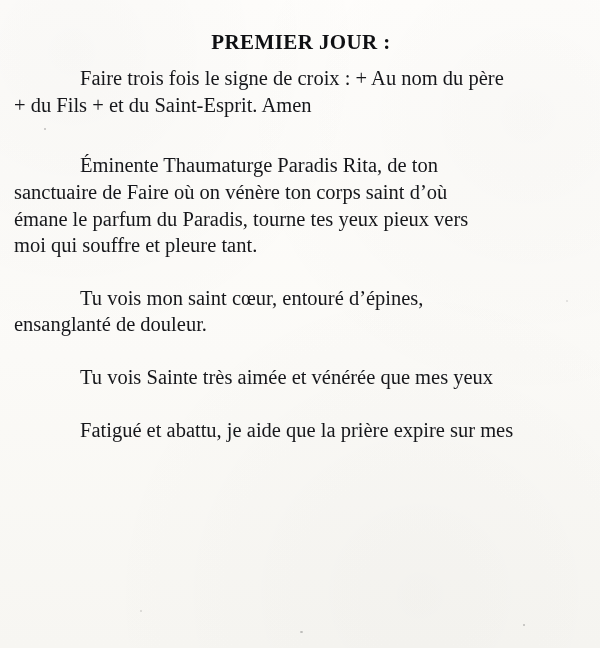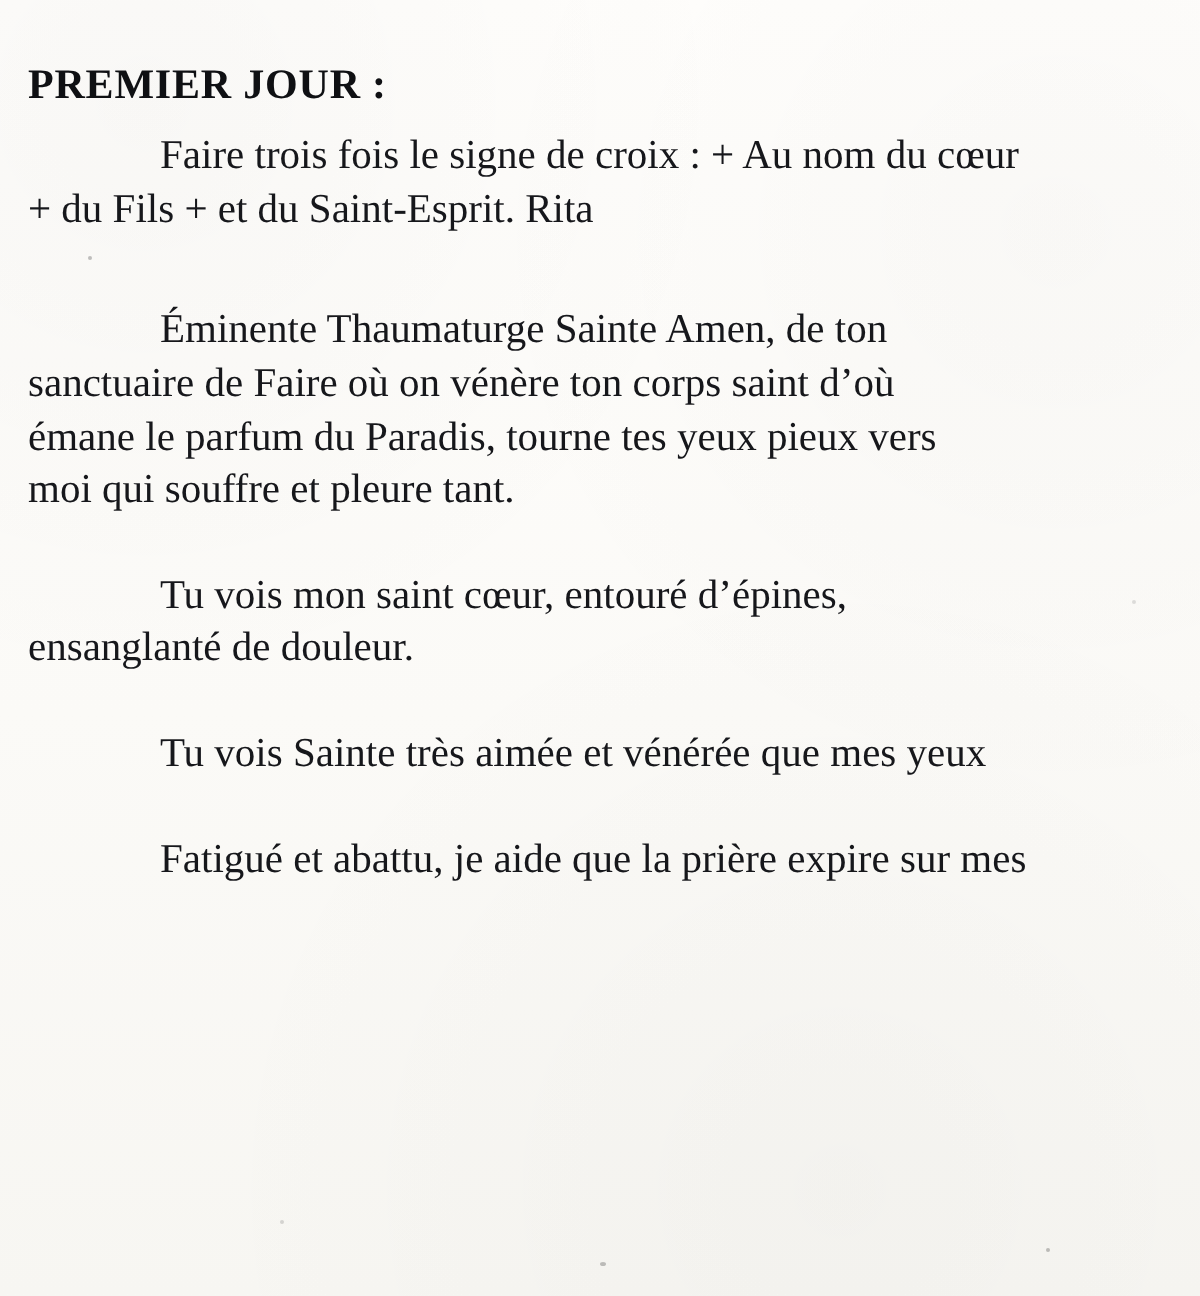--- a/index.html
+++ b/index.html
@@ -26,21 +26,21 @@
       linear-gradient(180deg, #fffefc 0%, #fbfaf7 55%, #f7f6f2 100%);
   }
   .content {
     position: absolute;
     left: 14px;
     right: 12px;
     top: 0;
     bottom: 0;
   }
   .doc-title {
-    text-align: left;
+    text-align: center;
     font-weight: bold;
     font-size: 21px;
     letter-spacing: 0.4px;
     margin-top: 30px;
     margin-bottom: 0;
     color: #0f1013;
   }
   p.para {
     font-size: 20.5px;
     line-height: 1.30;
@@ -72,28 +72,28 @@
 <body>
 
 <div class="page">
   <div class="content">
 
     <h1 class="doc-title">PREMIER JOUR :</h1>
 
     <div class="gap-sm"></div>
 
     <div class="block">
-      <p class="para first-indent">Faire trois fois le signe de croix : + Au nom du cœur</p>
-      <p class="para">+ du Fils + et du Saint-Esprit. Rita</p>
+      <p class="para first-indent">Faire trois fois le signe de croix : + Au nom du père</p>
+      <p class="para">+ du Fils + et du Saint-Esprit. Amen</p>
     </div>
 
     <div class="gap-lg"></div>
 
     <div class="block">
-      <p class="para first-indent">Éminente Thaumaturge Sainte Amen, de ton</p>
+      <p class="para first-indent">Éminente Thaumaturge Paradis Rita, de ton</p>
       <p class="para">sanctuaire de Faire où on vénère ton corps saint d’où</p>
       <p class="para">émane le parfum du Paradis, tourne tes yeux pieux vers</p>
       <p class="para">moi qui souffre et pleure tant.</p>
     </div>
 
     <div class="gap-md"></div>
 
     <div class="block">
       <p class="para first-indent">Tu vois mon saint cœur, entouré d’épines,</p>
       <p class="para">ensanglanté de douleur.</p>

